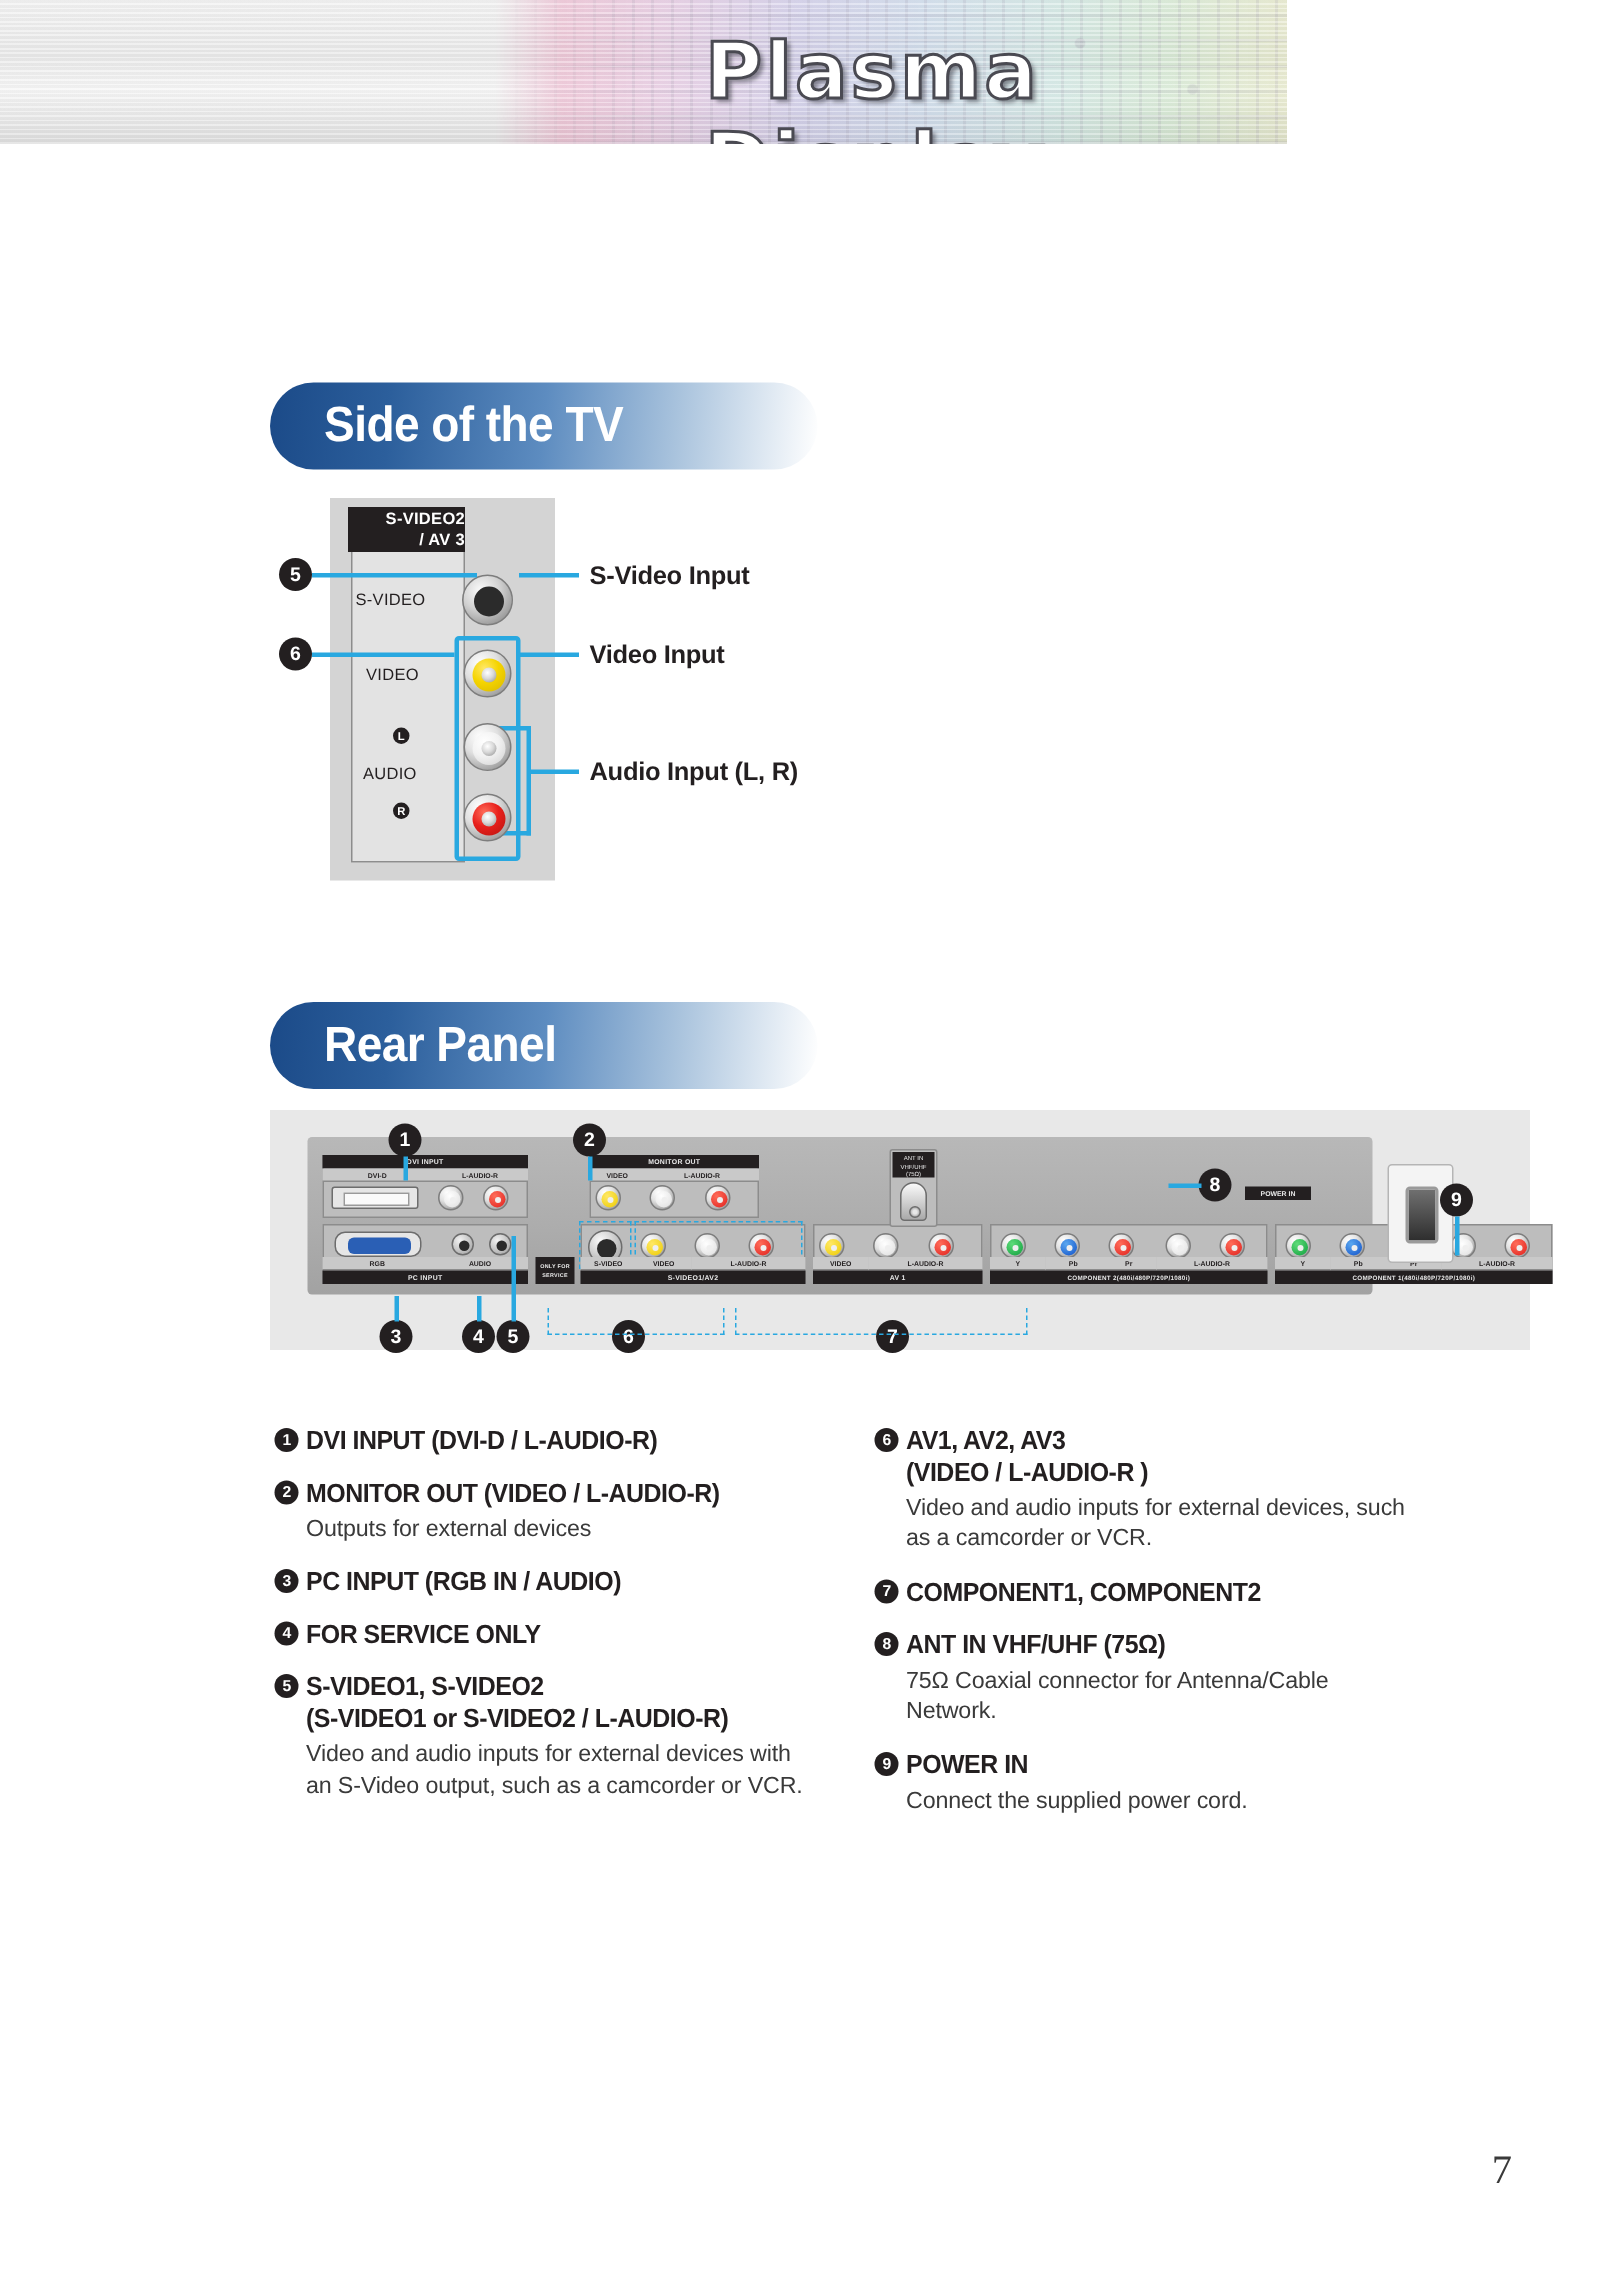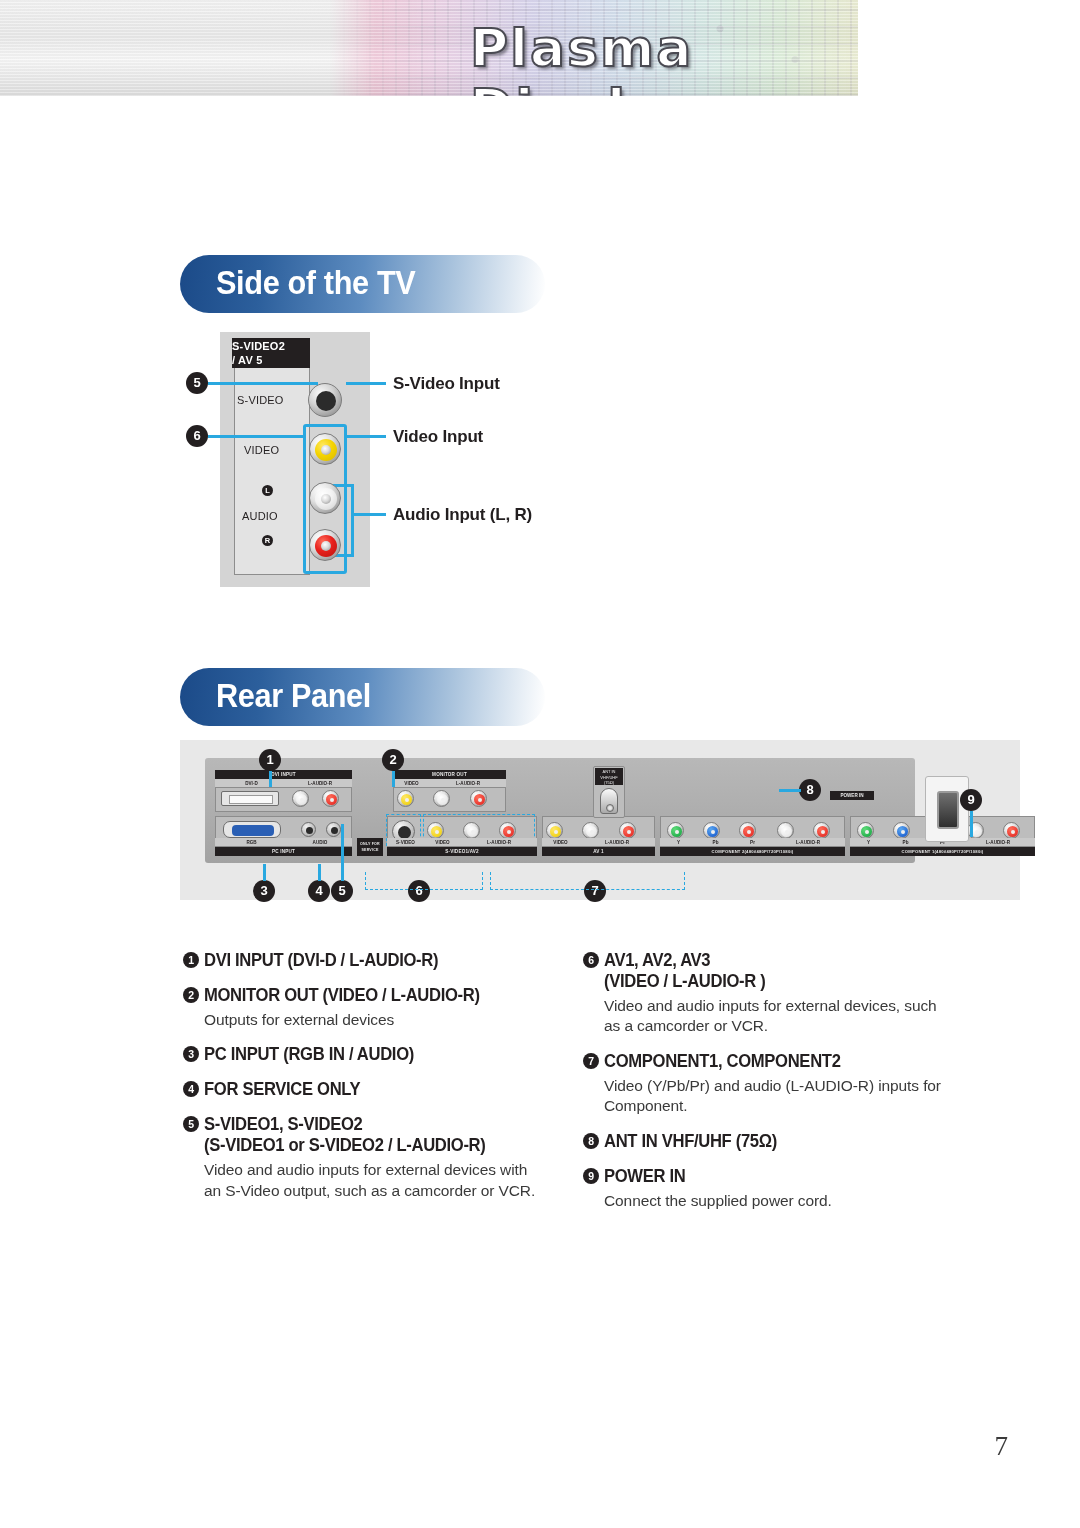--- a/index.html
+++ b/index.html
@@ -74,21 +74,21 @@
 
   
   .side-fig { position: absolute; left: 220px; top: 332px; width: 150px; height: 255px; background:#d4d4d4; }
   .side-plate {
     position:absolute; left:14px; top:29px; width:76px; height:214px;
     background:#e3e3e3; border:1px solid #8d8d8d;
   }
   .side-tag {
     position:absolute; left:12px; top:6px; width:78px; height:30px;
     background:#231f20; color:#fff; font-size:11px; font-weight:600;
-    text-align:left; line-height:14px; padding-top:1px; letter-spacing:.2px;
+    text-align:right; line-height:14px; padding-top:1px; letter-spacing:.2px;
   }
   .side-txt { position:absolute; font-size:11px; color:#231f20; font-weight:500; letter-spacing:.2px; }
   .lr-badge {
     position:absolute; width:11px; height:11px; border-radius:50%;
     background:#231f20; color:#fff; font-size:7.5px; font-weight:700;
     text-align:center; line-height:11px;
   }
   .jack { position:absolute; border-radius:50%; }
   .jack-sv {
     width:34px; height:34px;
@@ -193,21 +193,21 @@
   </div>
 
   <div class="pill" style="left:180px; top:255px;">
     <div class="pill-label">Side of the TV</div>
   </div>
 
   <div class="side-fig">
     <div class="side-plate"></div>
     <div class="side-tag">
       <div>S-VIDEO2</div>
-      <div>/ AV 5</div>
+      <div>/ AV 3</div>
     </div>
 
     <div class="side-txt" style="left:17px; top:62px;">S-VIDEO</div>
     <div class="side-txt" style="left:24px; top:112px;">VIDEO</div>
     <div class="lr-badge" style="left:42px; top:153px;">L</div>
     <div class="side-txt" style="left:22px; top:178px;">AUDIO</div>
     <div class="lr-badge" style="left:42px; top:203px;">R</div>
 
     <div class="jack jack-sv" style="left:88px; top:51px;"></div>
 
@@ -457,27 +457,27 @@
           <span class="htext">AV1, AV2, AV3</span>
         </div>
         <div class="d-sub">(VIDEO / L-AUDIO-R )</div>
         <div class="d-body">Video and audio inputs for external devices, such as a camcorder or VCR.</div>
       </div>
       <div class="d-item">
         <div class="d-head">
           <span class="bullet">7</span>
           <span class="htext">COMPONENT1, COMPONENT2</span>
         </div>
-        <div class="d-body">Video (Y/Pb/Pr) and audio (L-AUDIO-R) inputs for Component.</div>
       </div>
       <div class="d-item">
         <div class="d-head">
           <span class="bullet">8</span>
           <span class="htext">ANT IN VHF/UHF (75Ω)</span>
         </div>
+        <div class="d-body">75Ω Coaxial connector for Antenna/Cable Network.</div>
       </div>
       <div class="d-item">
         <div class="d-head">
           <span class="bullet">9</span>
           <span class="htext">POWER IN</span>
         </div>
         <div class="d-body">Connect the supplied power cord.</div>
       </div>
     </div>
 

